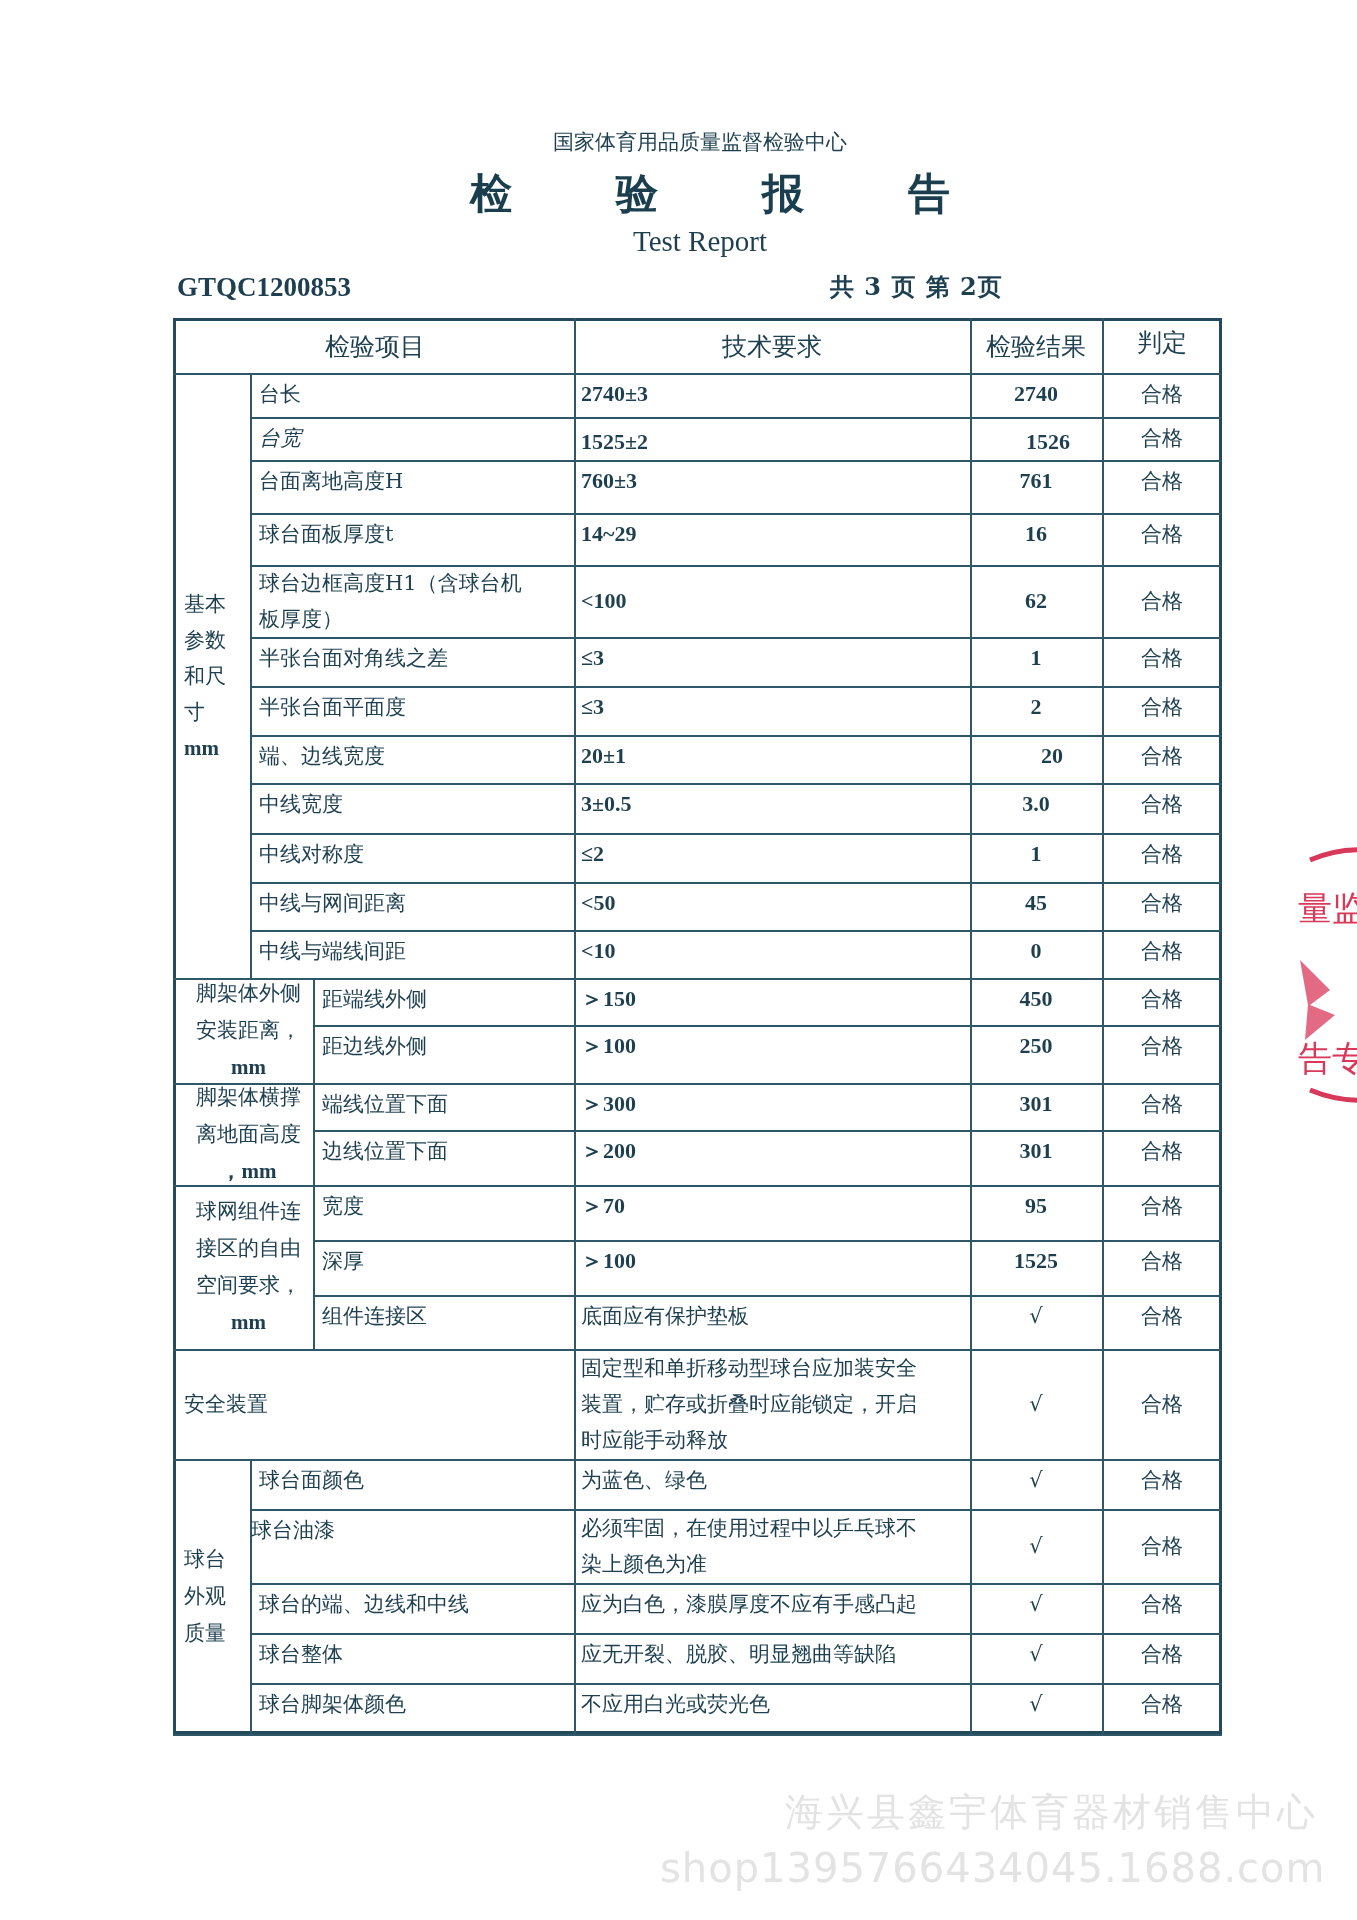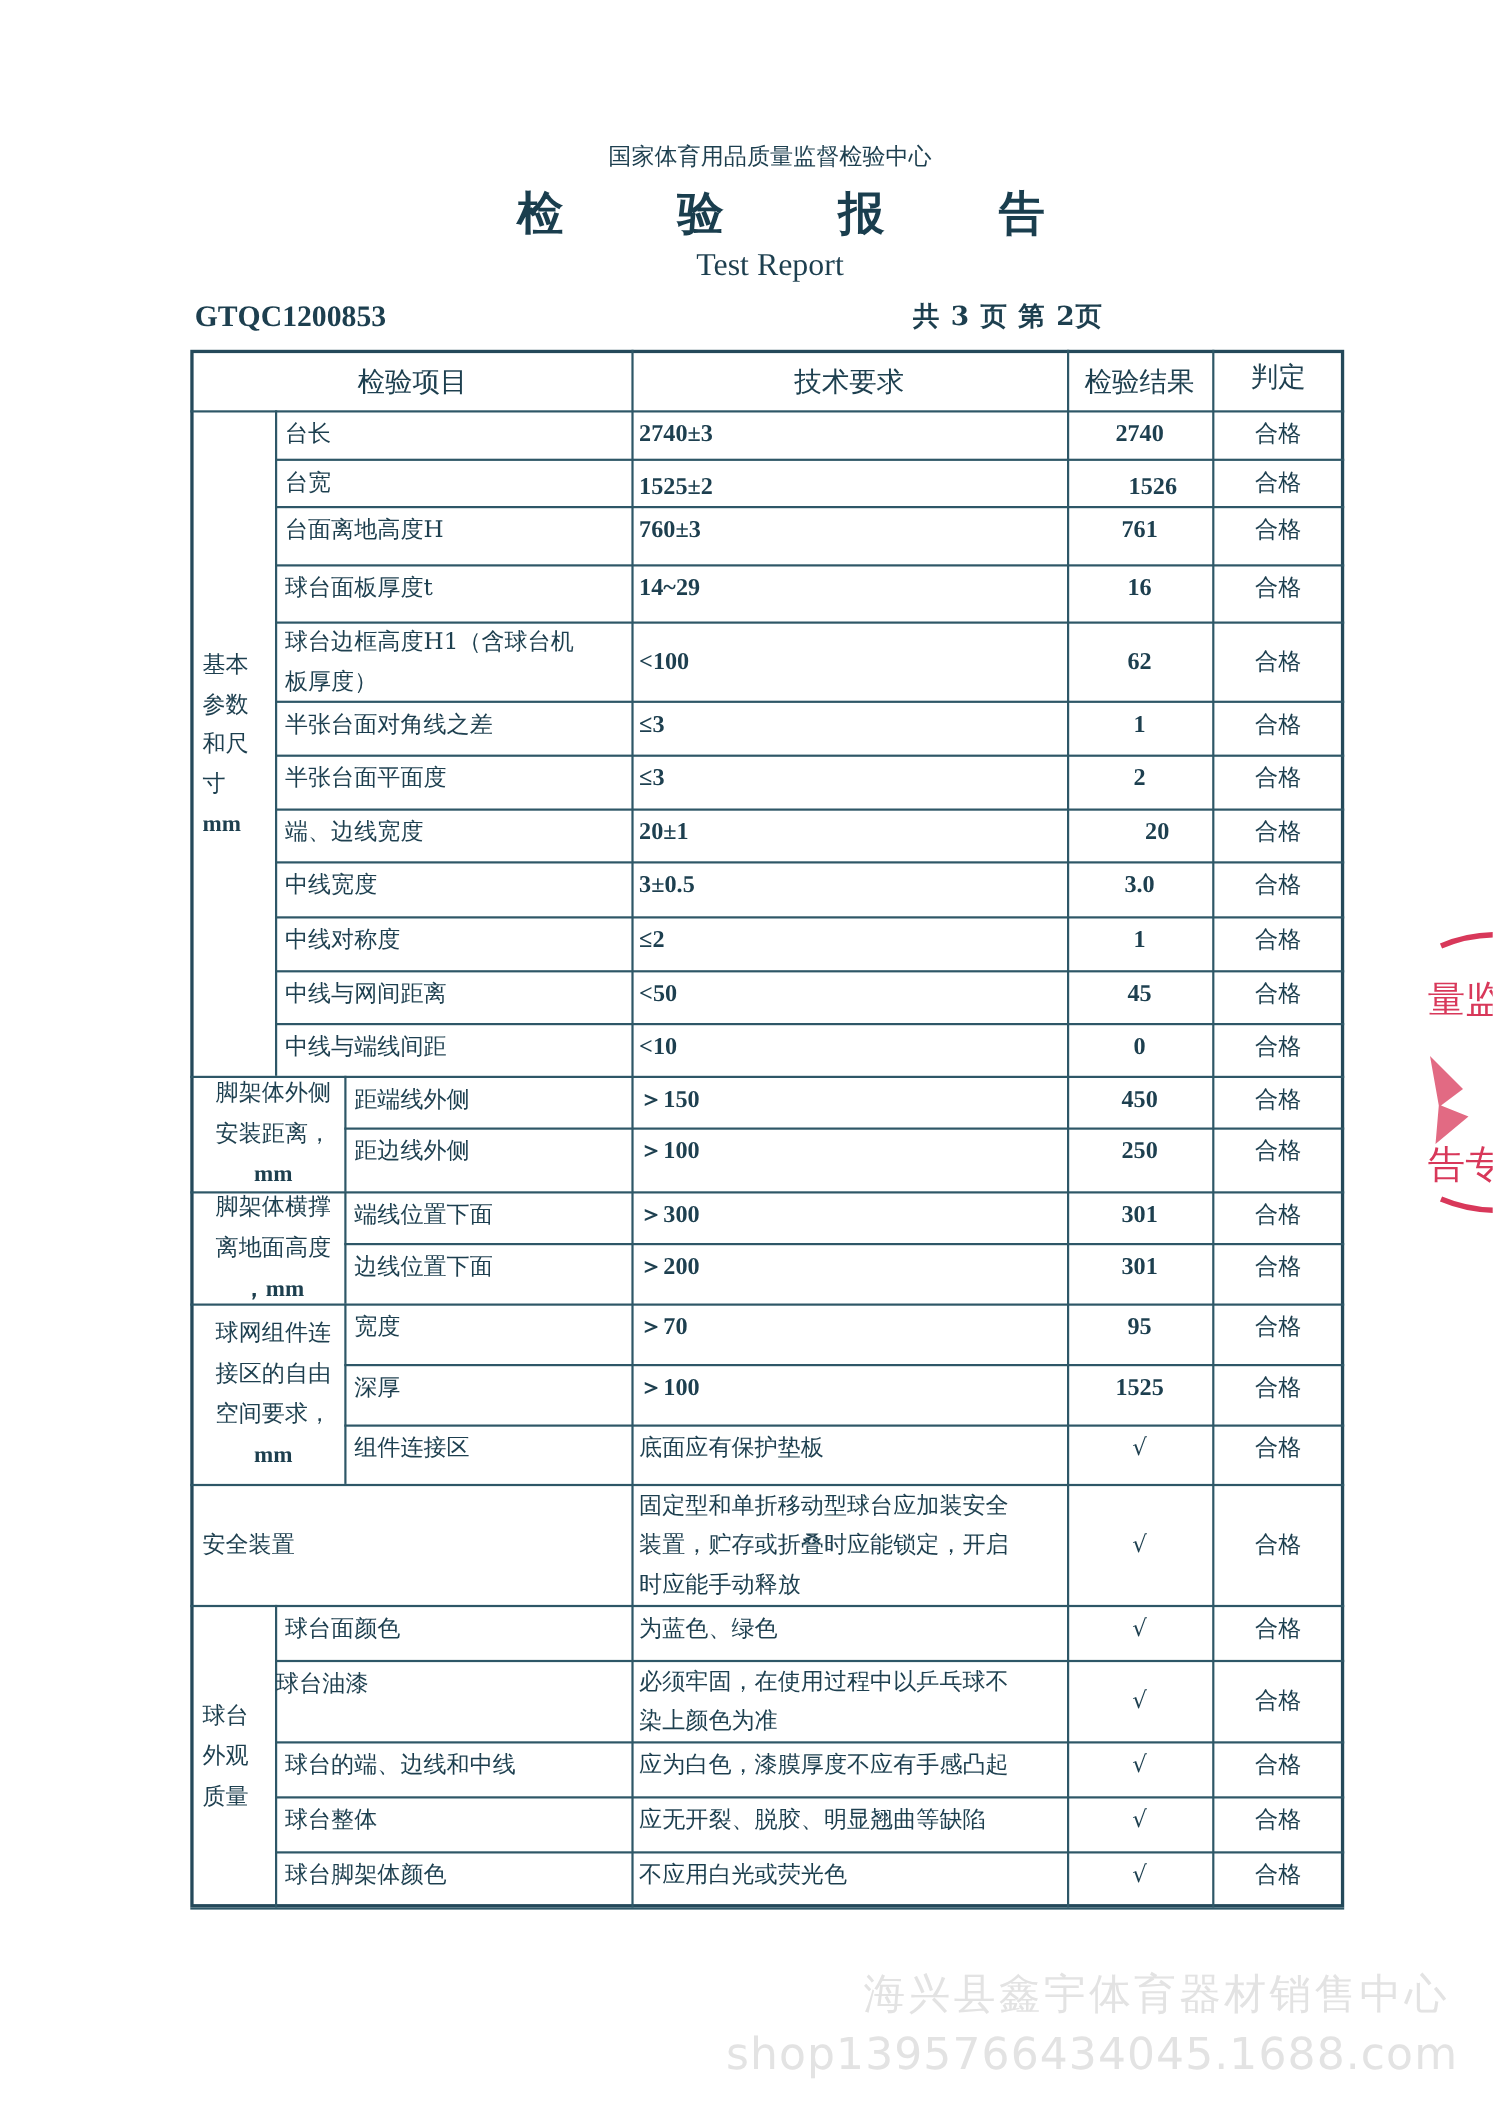--- a/index.html
+++ b/index.html
@@ -74,21 +74,21 @@
     <div class="cell num" style="left: 398px; width: 396px; top: 52px; height: 44px; padding-left: 7px; align-items: flex-start; padding-top: 3px;">
       <div>2740±3</div>
     </div>
     <div class="cell center num" style="left: 794px; width: 132px; top: 52px; height: 44px; align-items: flex-start; padding-top: 3px;">
       <div>2740</div>
     </div>
     <div class="cell center" style="left: 926px; width: 120px; top: 52px; height: 44px; align-items: flex-start; padding-top: 3px;">
       <div>合格</div>
     </div>
     <div class="hl" style="left: 74px; width: 972px; top: 96px;"></div>
-    <div class="cell " style="left: 74px; width: 324px; top: 96px; height: 43px; padding-left: 9px; align-items: flex-start; padding-top: 3px;">
+    <div class="cell " style="left: 74px; width: 324px; top: 96px; height: 43px; padding-left: 9px; align-items: flex-start; padding-top: 3px; font-style: italic;">
       <div>台宽</div>
     </div>
     <div class="cell num" style="left: 398px; width: 396px; top: 96px; height: 43px; padding-left: 7px; align-items: flex-end; padding-top: 3px;">
       <div>1525±2</div>
     </div>
     <div class="cell center num" style="left: 794px; width: 156px; top: 96px; height: 43px; align-items: flex-end; padding-top: 19px;">
       <div>1526</div>
     </div>
     <div class="cell center" style="left: 926px; width: 120px; top: 96px; height: 43px; align-items: flex-start; padding-top: 3px;">
       <div>合格</div>

